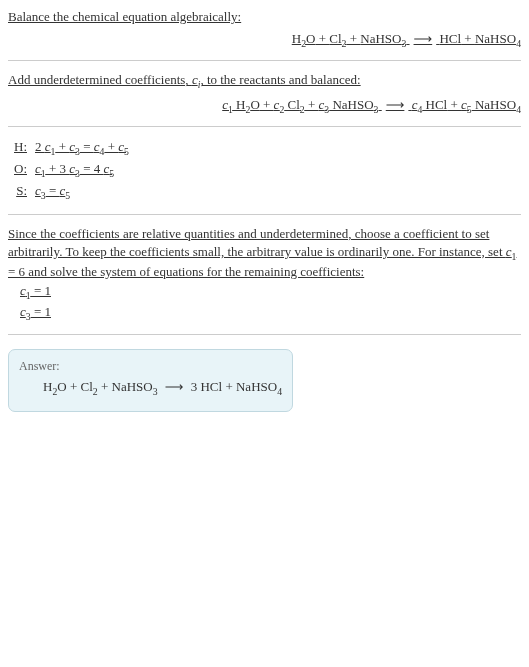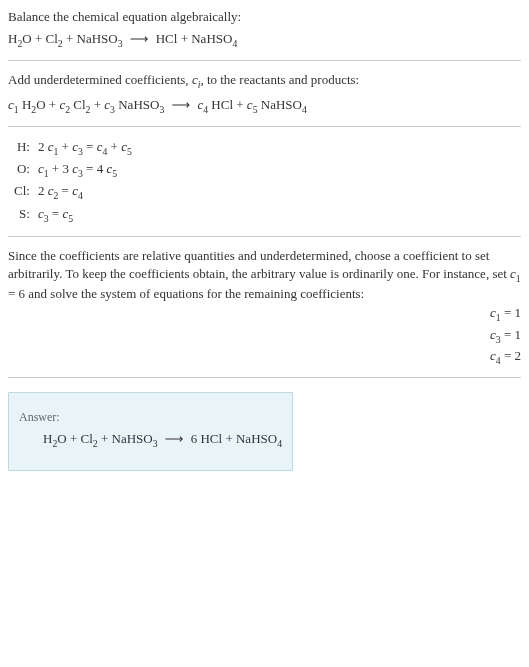--- a/index.html
+++ b/index.html
@@ -11,29 +11,31 @@
       font-family: Georgia, 'Times New Roman', serif;
       background: #fff;
       color: #333;
       width: 529px;
       padding: 8px 8px 12px 8px;
       font-size: 13px;
       line-height: 1.4;
     }
     .section {
       margin-bottom: 8px;
+      text-decoration: underline;
     }
     hr.sep {
       border: none;
       border-top: 1px solid #ccc;
       margin: 10px 0;
     }
     .equation {
       font-family: Georgia, serif;
       margin: 4px 0;
+      text-align: right;
     }
     sub {
       font-size: 0.75em;
       vertical-align: sub;
     }
     .sub-i {
       font-style: italic;
       font-size: 0.75em;
       vertical-align: sub;
     }
@@ -46,28 +48,27 @@
       margin-left: 2px;
     }
     .balance-table td {
       padding: 1px 4px;
       vertical-align: baseline;
     }
     .balance-table td:first-child {
       text-align: right;
     }
     .coef-line {
-      margin: 1px 0;
-      text-align: right;
+      margin: 1px 12px;
     }
     .answer-box {
       background: #e8f4f8;
       border: 1px solid #c0d8e0;
-      border-radius: 1px;
-      padding: 16px 10px;
+      border-radius: 7px;
+      padding: 8px 10px;
       display: inline-block;
       margin-top: 4px;
     }
     .answer-label {
       font-size: 12px;
       color: #666;
       margin-bottom: 4px;
     }
     .answer-eq {
       padding-left: 24px;
@@ -85,21 +86,21 @@
     <span><span>H</span><sub>2</sub><span>O</span></span><span> + </span><span><span>Cl</span><sub>2</sub></span><span> + </span><span><span>NaHSO</span><sub>3</sub></span>
     <span class="arrow">⟶</span>
     <span>HCl</span><span> + </span><span><span>NaHSO</span><sub>4</sub></span>
   </div>
 </div>
 
 <hr class="sep">
 
 <div class="section">
   <div>
-    <span>Add underdetermined coefficients, </span><span class="ital">c</span><sub class="sub-i">i</sub><span>, to the reactants and products:</span>
+    <span>Add underdetermined coefficients, </span><span class="ital">c</span><sub class="sub-i">i</sub><span>, to the reactants and balanced:</span>
   </div>
   <div class="equation">
     <span class="ital">c</span><sub>1</sub><span> H</span><sub>2</sub><span>O</span><span> + </span><span class="ital">c</span><sub>2</sub><span> Cl</span><sub>2</sub><span> + </span><span class="ital">c</span><sub>3</sub><span> NaHSO</span><sub>3</sub>
     <span class="arrow">⟶</span>
     <span class="ital">c</span><sub>4</sub><span> HCl</span><span> + </span><span class="ital">c</span><sub>5</sub><span> NaHSO</span><sub>4</sub>
   </div>
 </div>
 
 <hr class="sep">
 
@@ -108,46 +109,41 @@
     <tbody>
         <tr>
       <td>H:</td>
       <td><span>2 </span><span class="ital">c</span><sub>1</sub><span> + </span><span class="ital">c</span><sub>3</sub><span> = </span><span class="ital">c</span><sub>4</sub><span> + </span><span class="ital">c</span><sub>5</sub></td>
     </tr>
     <tr>
       <td>O:</td>
       <td><span class="ital">c</span><sub>1</sub><span> + 3 </span><span class="ital">c</span><sub>3</sub><span> = 4 </span><span class="ital">c</span><sub>5</sub></td>
     </tr>
     <tr>
-      <td>Cl:</td>
-      <td><span>2 </span><span class="ital">c</span><sub>2</sub><span> = </span><span class="ital">c</span><sub>4</sub></td>
-    </tr>
-    <tr>
       <td>S:</td>
       <td><span class="ital">c</span><sub>3</sub><span> = </span><span class="ital">c</span><sub>5</sub></td>
     </tr>
   </tbody>
     </table>
 </div>
 
 <hr class="sep">
 
 <div class="section">
   <div>
-    <span>Since the coefficients are relative quantities and underdetermined, choose a coefficient to set arbitrarily. To keep the coefficients obtain, the arbitrary value is ordinarily one. For instance, set </span><span class="ital">c</span><sub>1</sub><span> = 6 and solve the system of equations for the remaining coefficients:</span>
+    <span>Since the coefficients are relative quantities and underdetermined, choose a coefficient to set arbitrarily. To keep the coefficients small, the arbitrary value is ordinarily one. For instance, set </span><span class="ital">c</span><sub>1</sub><span> = 6 and solve the system of equations for the remaining coefficients:</span>
   </div>
   <div class="coef-line"><span class="ital">c</span><sub>1</sub><span> = 1</span></div>
   <div class="coef-line"><span class="ital">c</span><sub>3</sub><span> = 1</span></div>
-  <div class="coef-line"><span class="ital">c</span><sub>4</sub><span> = 2</span></div>
 </div>
 
 <hr class="sep">
 
 <div class="section">
   <div class="answer-box">
     <div class="answer-label">Answer:</div>
     <div class="answer-eq equation">
       <span><span>H</span><sub>2</sub><span>O</span></span><span> + </span><span><span>Cl</span><sub>2</sub></span><span> + </span><span><span>NaHSO</span><sub>3</sub></span>
       <span class="arrow">⟶</span>
-      <span>6 HCl</span><span> + </span><span><span>NaHSO</span><sub>4</sub></span>
+      <span>3 HCl</span><span> + </span><span><span>NaHSO</span><sub>4</sub></span>
     </div>
   </div>
 </div>
 
 </body></html>

